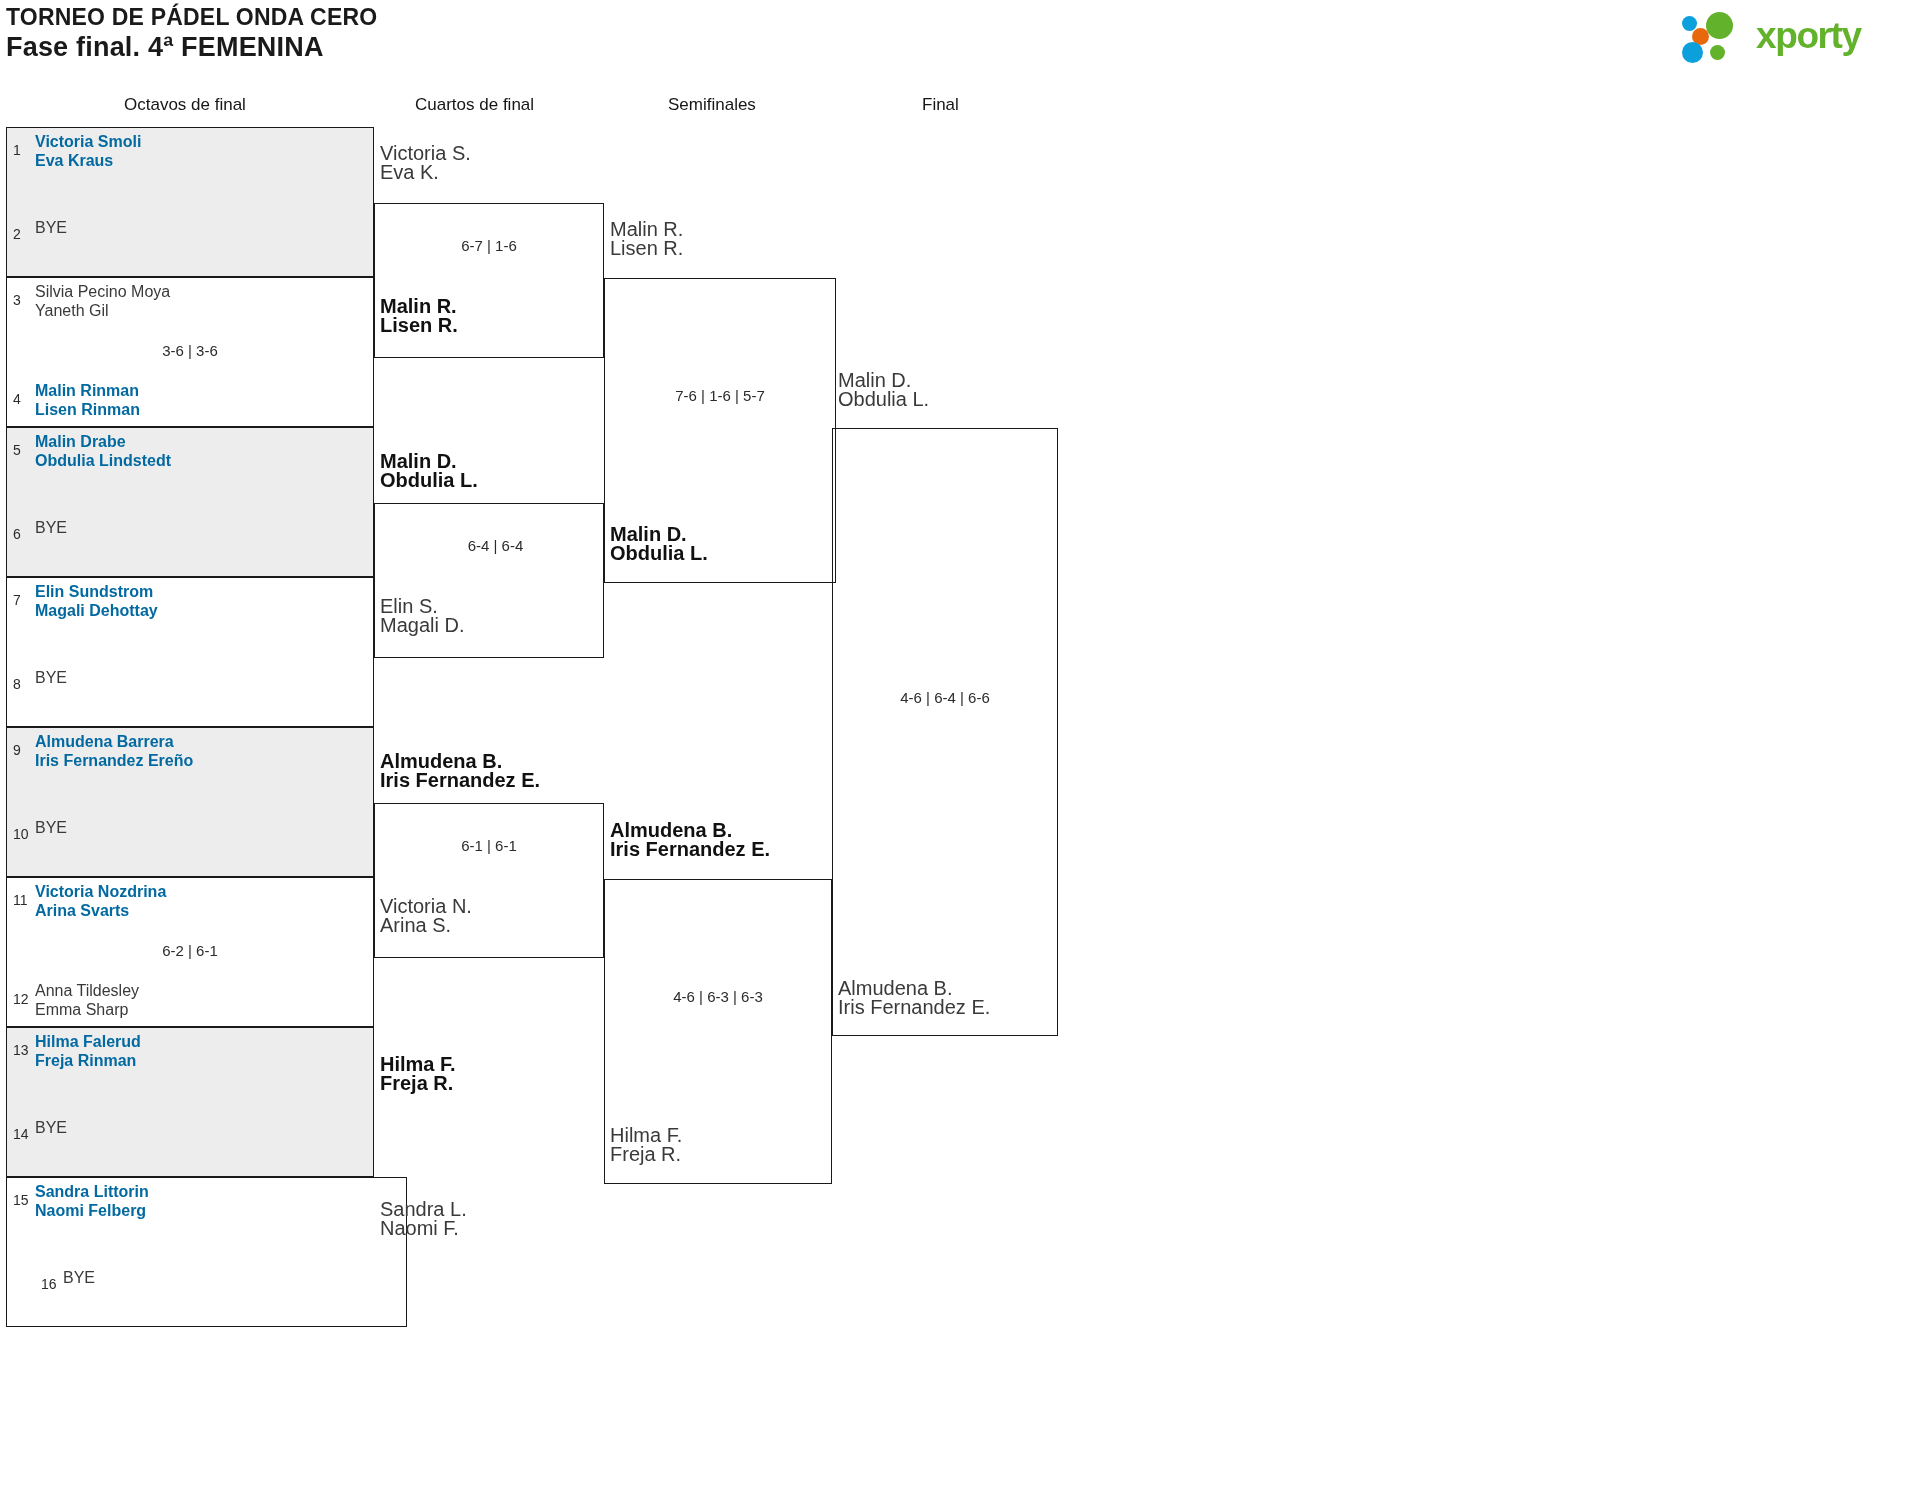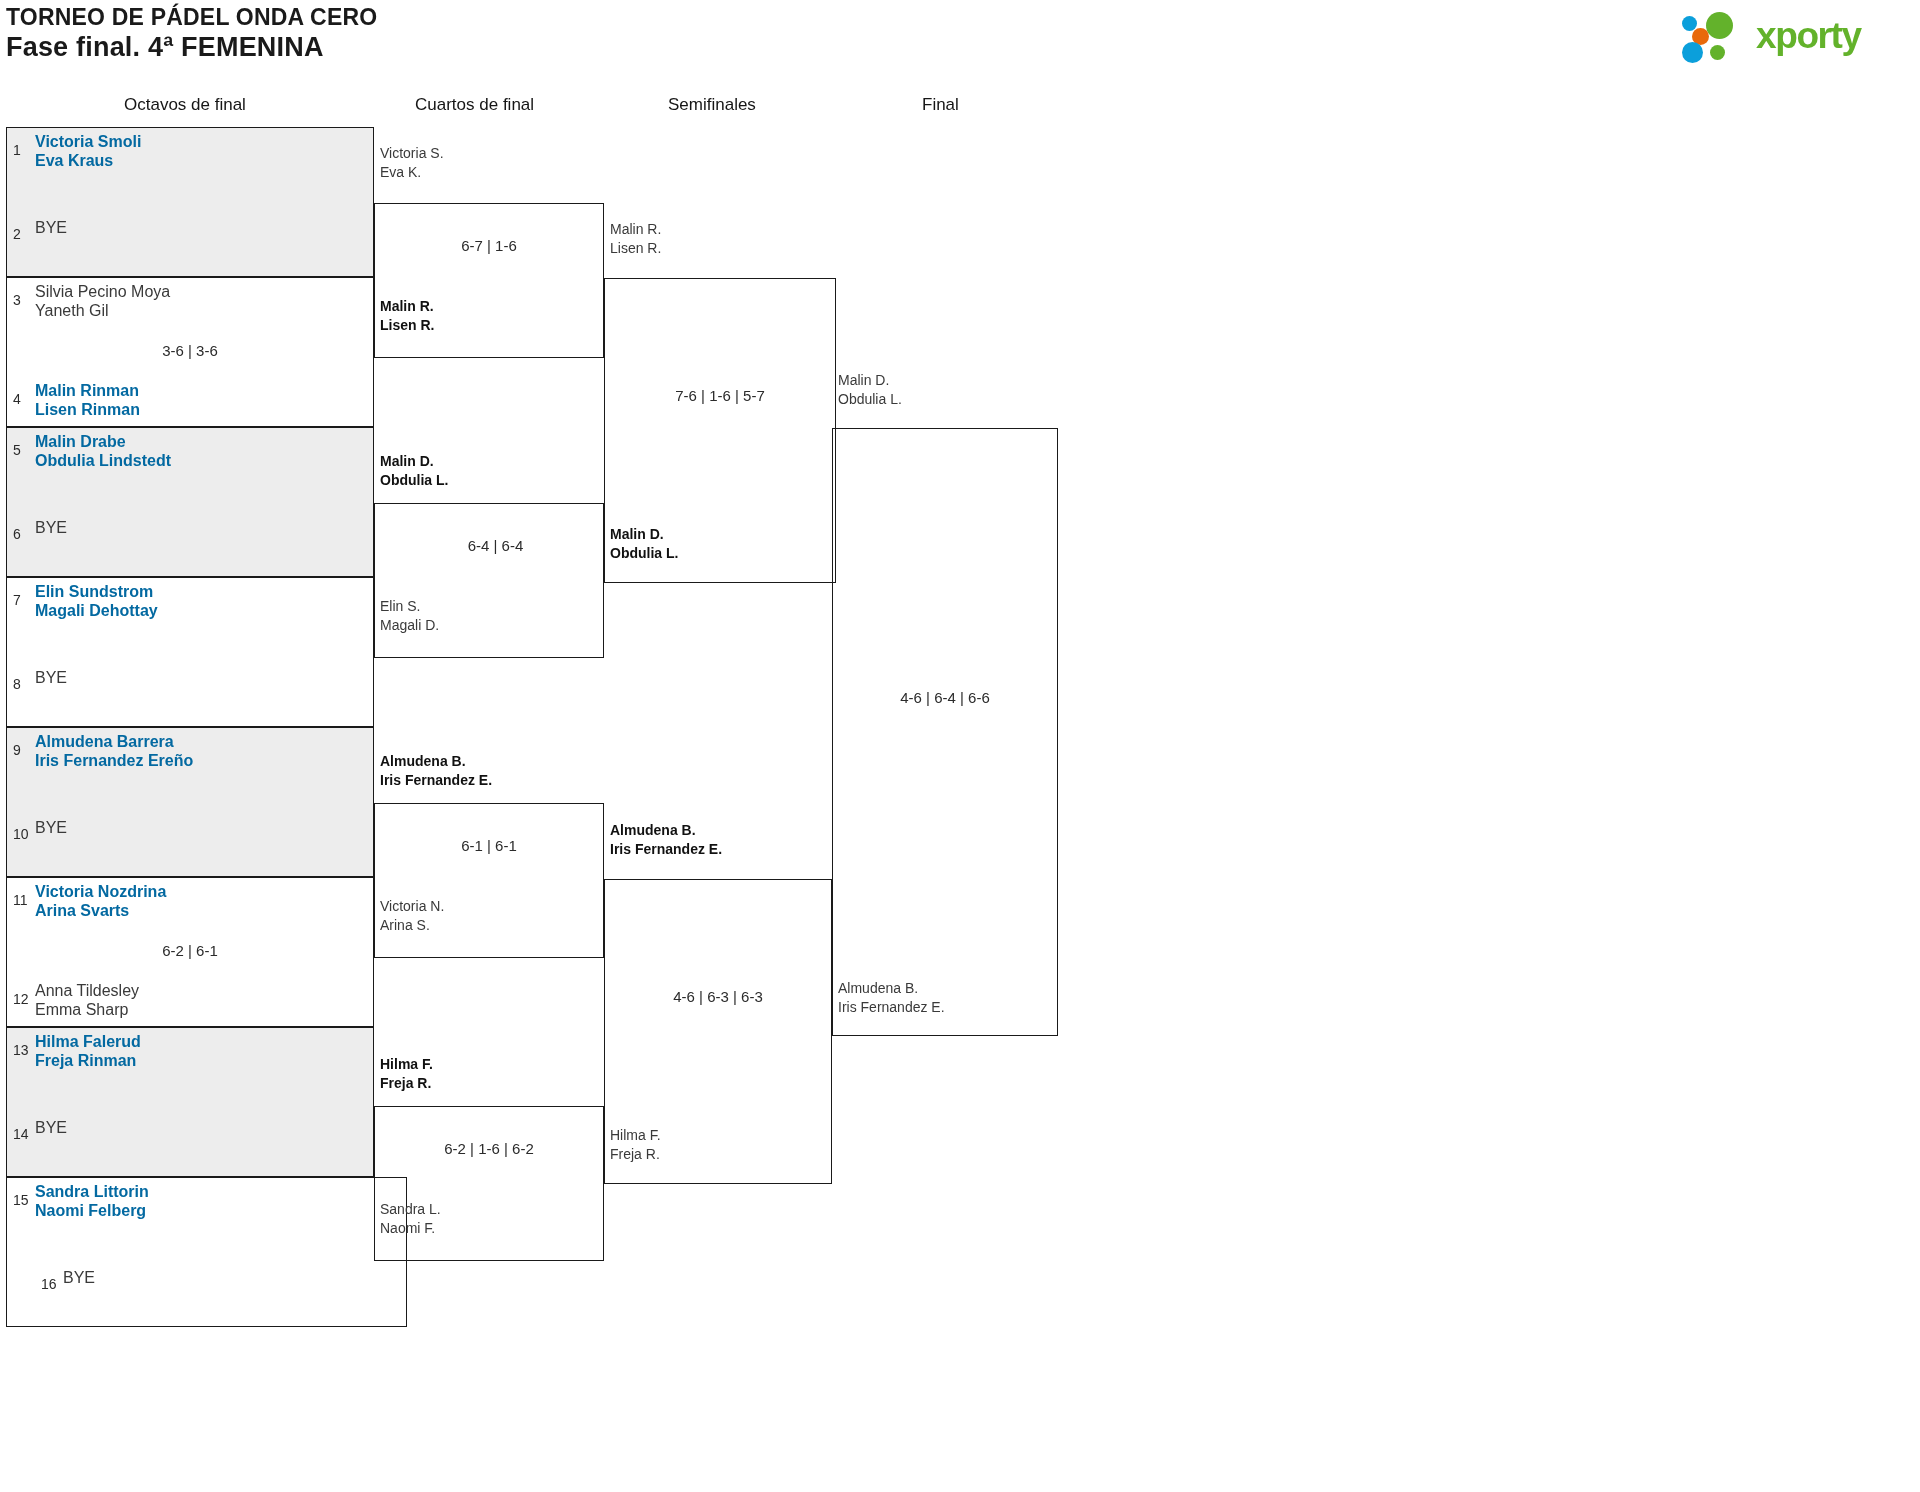--- a/index.html
+++ b/index.html
@@ -129,21 +129,21 @@
     position: absolute;
     font-size: 15px;
     color: #2b2b2b;
     white-space: nowrap;
     text-align: center;
   }
 
   
   .team {
     position: absolute;
-    font-size: 14px;
+    font-size: 20px;
     line-height: 19px;
     white-space: nowrap;
   }
   .team.win { font-weight: bold; color: #111; }
   .team.lose { font-weight: normal; color: #3a3a3a; }
 </style>
 </head>
 <body>
 
 <div id="header">
@@ -332,23 +332,20 @@
   </div>
   <div class="team lose" style="left:380px; top:897px;">
     <span>Victoria N.</span><br>
     <span>Arina S.</span>
   </div>
 
   <div class="team win" style="left:380px; top:1055px;">
     <span>Hilma F.</span><br>
     <span>Freja R.</span>
   </div>
-  <div class="mbox nofill" style="left:374px; top:1106px; width:230px; height:155px;">
-    <div class="score" style="left:0; right:0; top:33px;">6-2 | 1-6 | 6-2</div>
-  </div>
   <div class="team lose" style="left:380px; top:1200px;">
     <span>Sandra L.</span><br>
     <span>Naomi F.</span>
   </div>
 
   <div class="team lose" style="left:610px; top:220px;">
     <span>Malin R.</span><br>
     <span>Lisen R.</span>
   </div>
   <div class="mbox nofill" style="left:604px; top:278px; width:232px; height:305px;">

